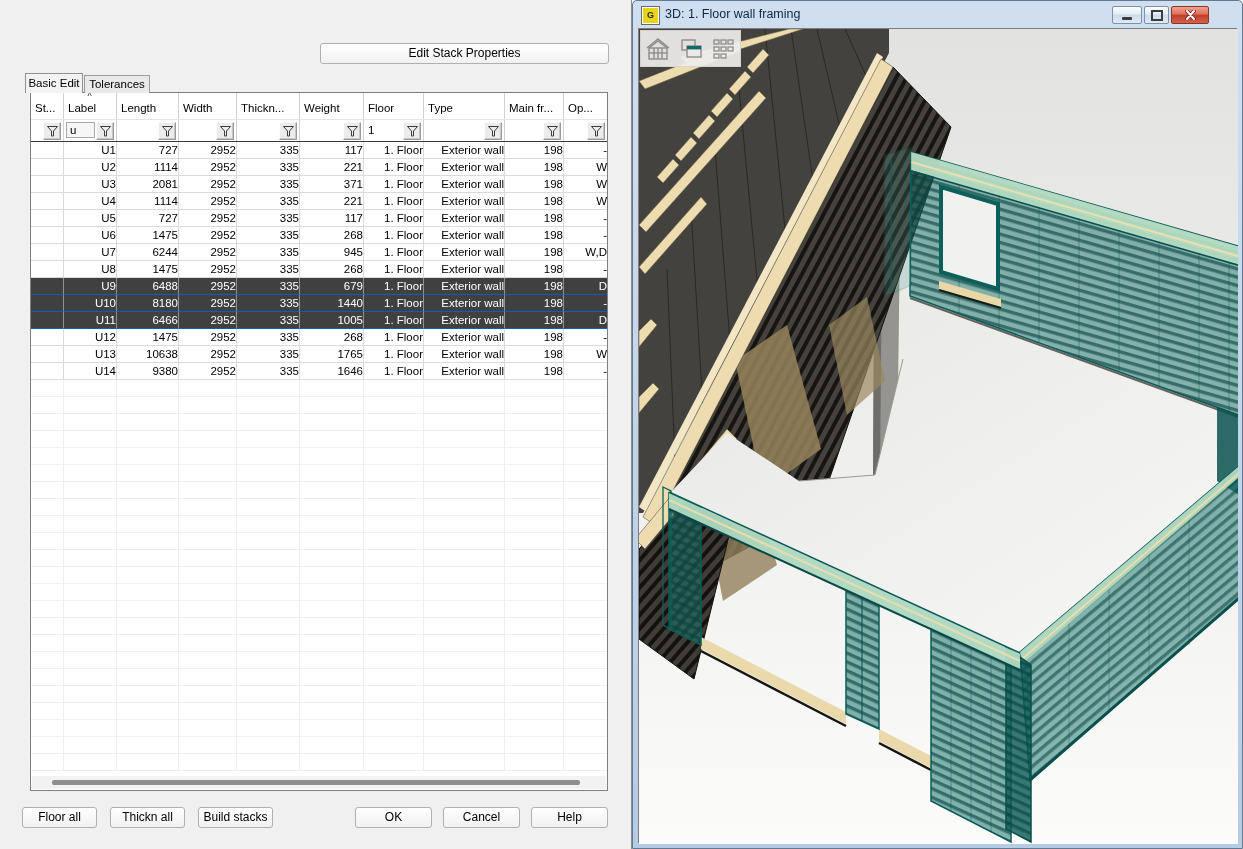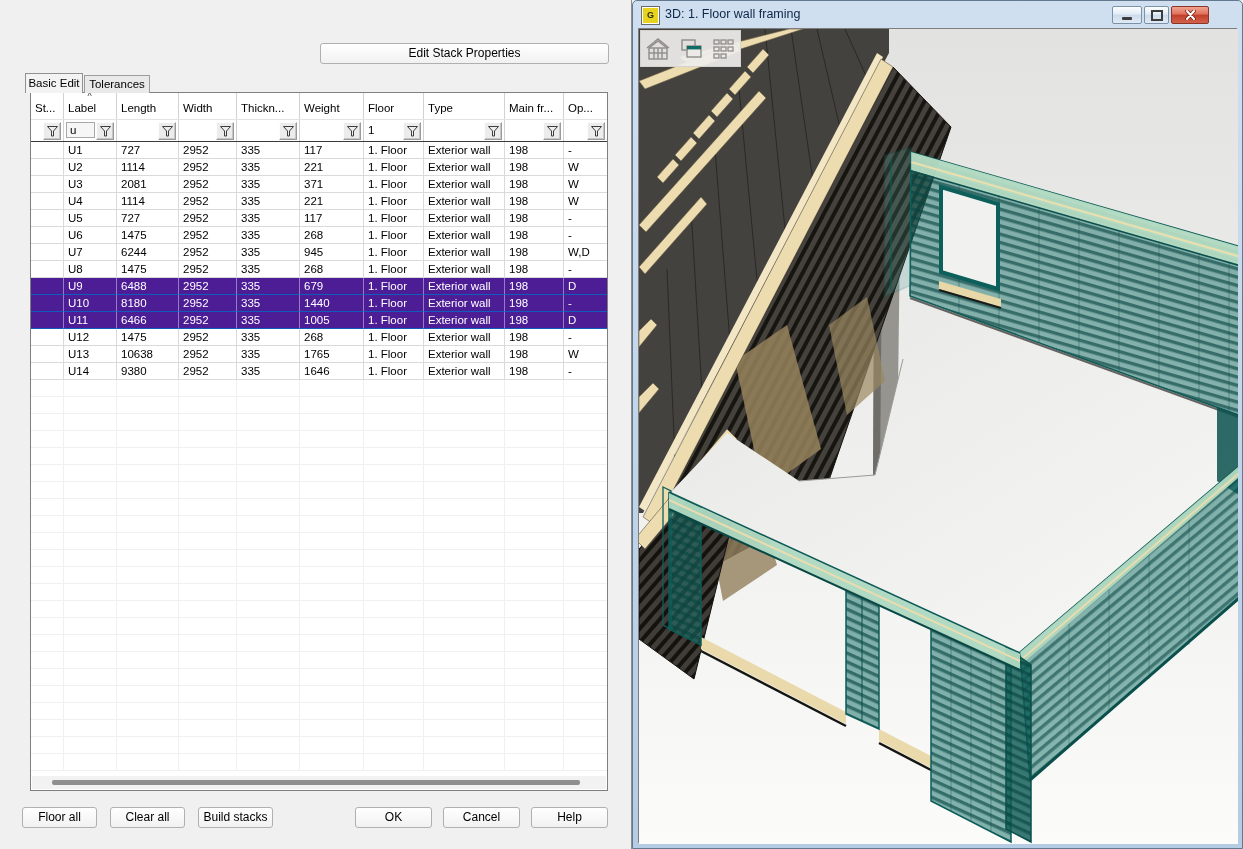--- a/index.html
+++ b/index.html
@@ -32,25 +32,25 @@
   #theadRow .hcell{height:26px;line-height:30px;}
   .sortcaret{position:absolute;top:-1px;left:45%;font-size:9px;color:#333;line-height:9px;}
   #filterRow{height:21px;border-bottom:1px solid #3a3a3a;}
   #filterRow .hcell{height:21px;}
   .funnelbtn{position:absolute;right:2px;top:2px;width:16px;height:16px;background:#ececec;
       border:1px solid #9a9a9a;border-top-color:#fdfdfd;border-left-color:#fdfdfd;
       box-shadow:inset -1px -1px 0 #c7c7c7;display:flex;align-items:center;justify-content:center;}
   .filterinput{position:absolute;left:2px;top:2px;right:21px;height:14px;background:#f6f6f6;
       border:1px solid #a8a8a8;font-size:11.5px;line-height:14px;padding-left:3px;color:#000;}
   .filtertext{font-size:11.5px;line-height:20px;}
-  .drow{height:17px;white-space:nowrap;overflow:hidden;}
+  .drow{height:17px;white-space:nowrap;overflow:hidden;text-align:right;}
   .drow .dcell{display:inline-block;vertical-align:top;box-sizing:border-box;height:17px;
       border-right:1px solid #dadada;border-bottom:1px solid #dadada;
       padding-left:4px;font-size:11.5px;line-height:16px;color:#000;overflow:hidden;}
-  .drow.sel .dcell{background:#4c1d95;color:#fff;border-right-color:rgba(235,243,255,.45);border-bottom-color:#0f5cbd;}
+  .drow.sel .dcell{background:#404040;color:#fff;border-right-color:rgba(235,243,255,.45);border-bottom-color:#0f5cbd;}
   .drow.empty .dcell{border-right:1px solid #f0f0f0;border-bottom:1px solid #f0f0f0;}
   .hscroll{position:absolute;left:1px;right:1px;bottom:1px;height:13px;background:#f2f2f2;}
   .hthumb{position:absolute;left:20px;top:4px;width:528px;height:5px;background:#8f8f8f;border-radius:2px;}
   .btm{position:absolute;top:807px;height:23px;}
   
   #viewer{position:absolute;left:632px;top:0;width:611px;height:849px;
       background:linear-gradient(#cfdff0,#b4cce4);border:1px solid #63798f;
       border-radius:5px 5px 0 0;box-sizing:border-box;}
   .v-titlebar{position:absolute;left:0;top:0;right:0;height:27px;}
   .v-icon{position:absolute;left:9px;top:6px;width:15px;height:15px;background:#e8d41e;
@@ -167,21 +167,21 @@
         <div class="drow empty"><div class="dcell" style="width: 33px;"></div><div class="dcell" style="width: 53px;"></div><div class="dcell" style="width: 62px;"></div><div class="dcell" style="width: 58px;"></div><div class="dcell" style="width: 63px;"></div><div class="dcell" style="width: 64px;"></div><div class="dcell" style="width: 60px;"></div><div class="dcell" style="width: 81px;"></div><div class="dcell" style="width: 59px;"></div><div class="dcell" style="width: 44px;"></div></div>
       </div>
     <div class="hscroll">
       <div class="hthumb"></div>
     </div>
   </div>
 
   <div class="btm" id="btmLeft"></div>
   <div class="btm" id="btmRight"></div>
 <button class="btn" style="left: 22px; top: 807px; width: 75px;">Floor all</button>
-    <button class="btn" style="left: 110px; top: 807px; width: 75px;">Clear all</button>
+    <button class="btn" style="left: 110px; top: 807px; width: 75px;">Thickn all</button>
     <button class="btn" style="left: 198px; top: 807px; width: 75px;">Build stacks</button>
     <button class="btn" style="left: 355px; top: 807px; width: 77px;">OK</button>
     <button class="btn" style="left: 443px; top: 807px; width: 77px;">Cancel</button>
     <button class="btn" style="left: 531px; top: 807px; width: 77px;">Help</button>
   </div>
 
 <div id="viewer">
   <div class="v-titlebar">
     <div class="v-icon">G</div>
     <span class="v-title">3D: 1. Floor wall framing</span>

